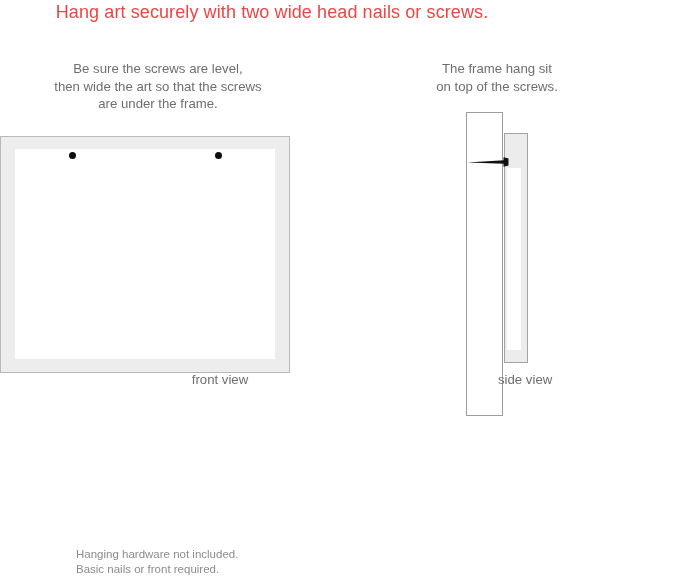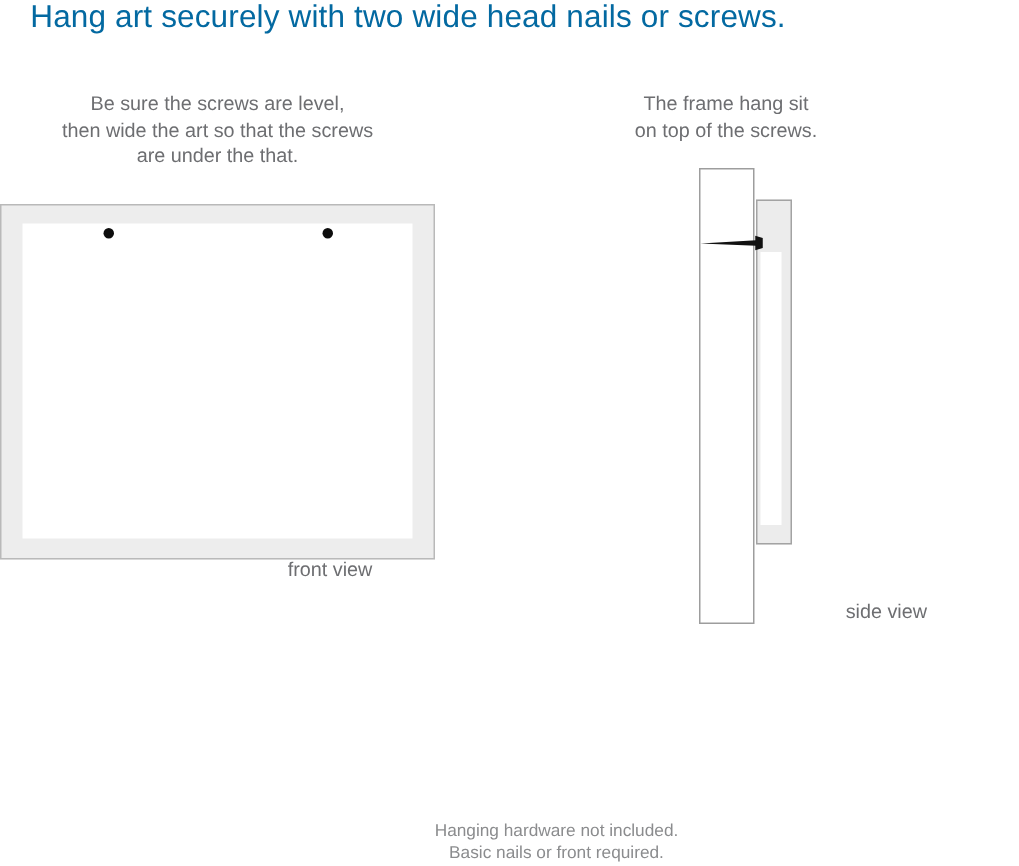--- a/index.html
+++ b/index.html
@@ -18,34 +18,35 @@
     -webkit-font-smoothing: antialiased;
   }
 
   
   .title {
     position: absolute;
     left: 0;
     top: 0;
     width: 544px;
     text-align: center;
-    font-size: 21px;
+    font-size: 18px;
     font-weight: 400;
-    color: #0369a1;
+    color: #ef4444;
     letter-spacing: 0.1px;
     line-height: 24px;
   }
 
   
   .caption {
     position: absolute;
     text-align: center;
     font-size: 13.2px;
     line-height: 17.5px;
     color: #6d6e71;
+    padding-left: 13px;
   }
   .caption-left {
     left: 0px;
     top: 60px;
     width: 290px;
   }
   .caption-right {
     left: 394px;
     top: 60px;
     width: 180px;
@@ -144,51 +145,50 @@
     left: 1px;
     top: 43px;
     width: 44px;
     height: 14px;
   }
   .label-side {
     position: absolute;
     left: 498px;
     top: 371px;
     width: 120px;
-    text-align: right;
+    text-align: left;
     font-size: 13.2px;
     color: #6d6e71;
     line-height: 18px;
-    margin-top: 28px;
   }
 
   
   .footer {
     position: absolute;
     right: 0px;
     top: 547px;
     width: 603px;
-    text-align: center;
+    text-align: left;
     font-size: 11.5px;
     line-height: 14.5px;
     color: #8b8c8e;
     padding-right: 13px;
     box-sizing: border-box;
   }
   .footer .line { display: block; white-space: nowrap; }
 </style>
 </head>
 <body>
 
 <div class="title">Hang art securely with two wide head nails or screws.</div>
 
 <div class="caption caption-left">
   <span class="line">Be sure the screws are level,</span>
   <span class="line">then wide the art so that the screws</span>
-  <span class="line">are under the that.</span>
+  <span class="line">are under the frame.</span>
 </div>
 
 <div class="caption caption-right">
   <span class="line">The frame hang sit</span>
   <span class="line">on top of the screws.</span>
 </div>
 
 <div class="front-view">
   <div class="front-frame"></div>
   <div class="front-mat"></div>

